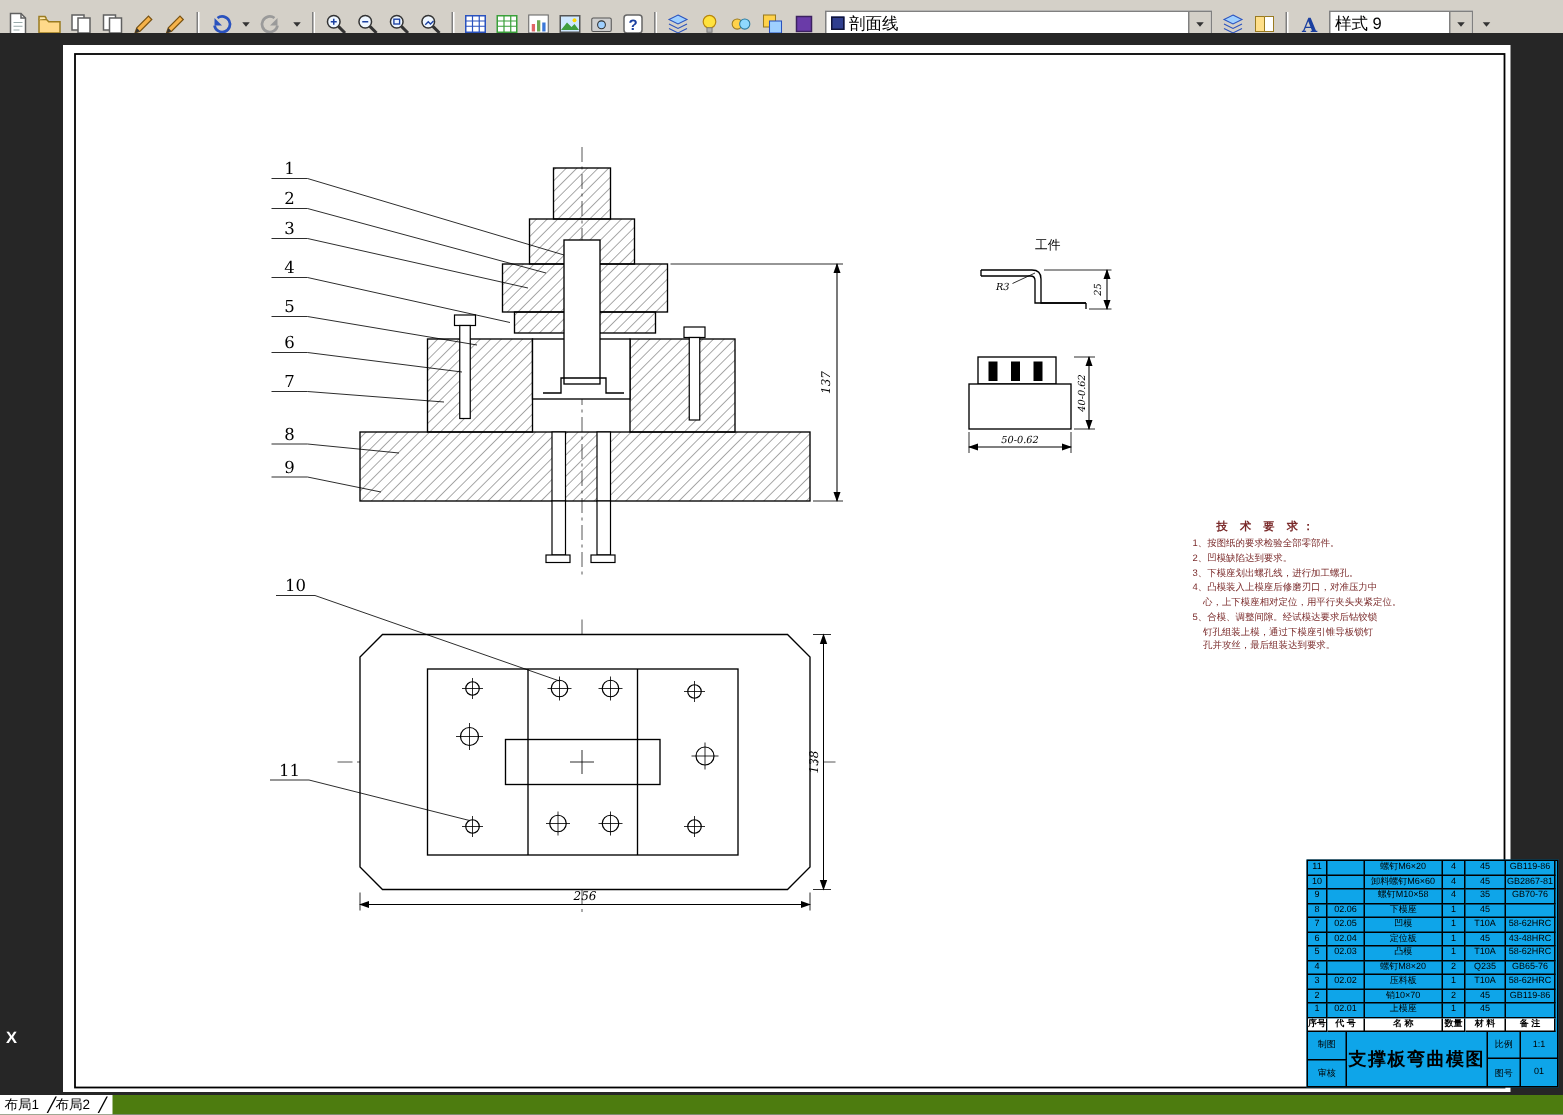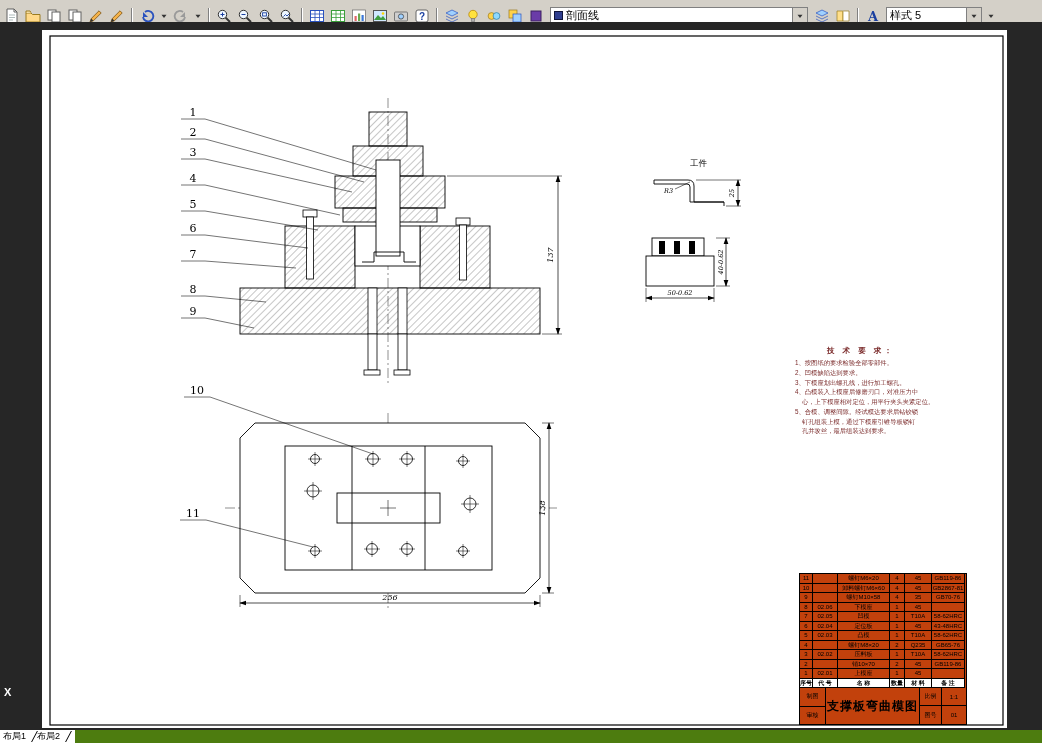--- a/index.html
+++ b/index.html
@@ -31,27 +31,27 @@
   .cl{stroke:#444;stroke-width:.6;stroke-dasharray:10 3 2 3}
   .ln{stroke:#000;stroke-width:.9;fill:none}
   .thin{stroke:#000;stroke-width:.55;fill:none}
   .bal{font:11px "DejaVu Serif",serif;fill:#000}
   .dim{font:italic 8px "DejaVu Serif",serif;fill:#000}
   .dimsm{font:italic 6.5px "DejaVu Serif",serif;fill:#000}
   .lbl{font:8.5px "Liberation Sans",sans-serif;fill:#000}
 
   
   .techreq{position:absolute;left:753px;top:316px;width:196px;color:#7a2a2a}
-  .trtitle{font-size:7.5px;letter-spacing:3px;margin-left:32px;margin-bottom:2px;font-weight:bold}
+  .trtitle{font-size:7.5px;letter-spacing:3px;margin-left:16px;margin-bottom:2px;font-weight:bold}
   .trline{font-size:6.3px;line-height:1.55}
   .trline.cont{padding-left:7px}
 
   
-  .titleblock{position:absolute;left:757px;top:543px;width:168px;height:152px;
-    border:1.5px solid #000;background:#c2410c;color:#000}
+  .titleblock{position:absolute;left:829px;top:543px;width:168px;height:152px;
+    border:1.5px solid #000;background:#0ea5e9;color:#000}
   .bom{display:grid;grid-template-columns:13px 25px 52px 15px 27px 33px;grid-auto-rows:9.5px;
     width:100%;height:114px;overflow:hidden}
   .bomcell{border-right:1px solid #000;border-bottom:1px solid #000;font-size:6px;line-height:8.5px;
     text-align:center;white-space:nowrap;overflow:hidden}
   .bomcell.hdr{font-weight:bold;background:#fff}
   .ttl-area{display:flex;width:100%;height:36px}
   .ttl-left{width:26px;display:flex;flex-direction:column}
   .ttl-cell{flex:1;border-right:1px solid #000;border-bottom:1px solid #000;font-size:6px;
     display:flex;align-items:center;justify-content:center;white-space:nowrap}
   .ttl-left .ttl-cell:last-child{border-bottom:none}
@@ -328,21 +328,21 @@
         <use href="#s-book"></use>
       </svg>
     </span>
   <span class="tbsep"></span>
   <span class="tbi">
       <svg viewBox="0 0 16 16">
         <use href="#s-fontA"></use>
       </svg>
     </span>
   <div class="combo style">
-    <span class="combo-text">样式 5</span>
+    <span class="combo-text">样式 9</span>
     <span class="combo-arrow">
         <svg viewBox="0 0 16 16">
           <use href="#s-caret"></use>
         </svg>
       </span>
   </div>
   <span class="tbi narrow">
       <svg viewBox="0 0 16 16">
         <use href="#s-caret"></use>
       </svg>

